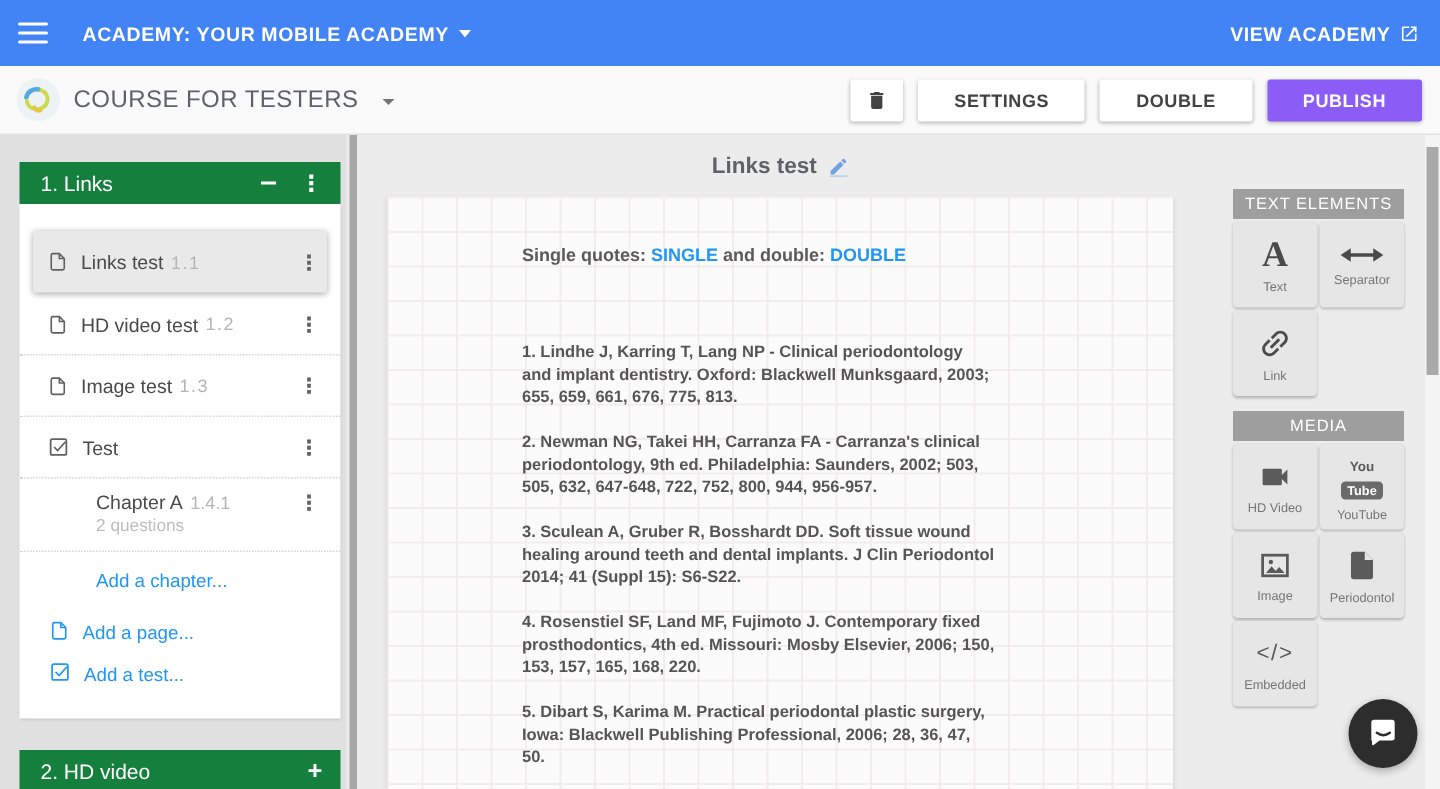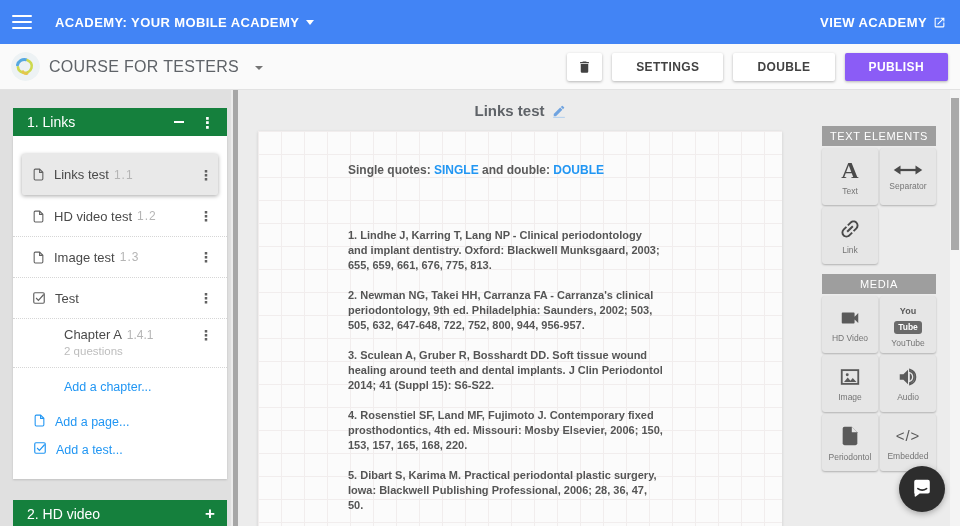--- a/index.html
+++ b/index.html
@@ -309,28 +309,20 @@
           </div>
           <div class="tool-card">
             <svg viewBox="0 0 24 24" width="24" height="22">
                 <rect x="3" y="4.5" width="18" height="15" fill="none" stroke="#5a5a5a" stroke-width="2"></rect>
                 <circle cx="9" cy="9.5" r="1.6" fill="#5a5a5a"></circle>
                 <path d="M5.5 17.5l4-5 3 3.5 2.5-3 4 4.5z" fill="#5a5a5a"></path>
               </svg>
             <span class="tool-label">Image</span>
           </div>
           <div class="tool-card">
-            <svg viewBox="0 0 24 24" width="24" height="22" fill="#5a5a5a">
-                <path d="M3 9v6h4l5 5V4L7 9z"></path>
-                <path d="M14 8v8a4.5 4.5 0 0 0 0-8z"></path>
-                <path d="M14 3.8v2a6.5 6.5 0 0 1 0 12.4v2a8.5 8.5 0 0 0 0-16.4z" fill="none" stroke="#5a5a5a" stroke-width="1.6"></path>
-              </svg>
-            <span class="tool-label">Audio</span>
-          </div>
-          <div class="tool-card">
             <svg viewBox="0 0 24 24" width="22" height="24" fill="#5a5a5a">
                 <path d="M6 2h8l6 6v12a2 2 0 0 1-2 2H6a2 2 0 0 1-2-2V4a2 2 0 0 1 2-2z"></path>
                 <path d="M14 2v6h6z" fill="#e6e6e6"></path>
               </svg>
             <span class="tool-label">Periodontol</span>
           </div>
           <div class="tool-card">
             <span class="glyph-code">&lt;/&gt;</span>
             <span class="tool-label">Embedded</span>
           </div>

